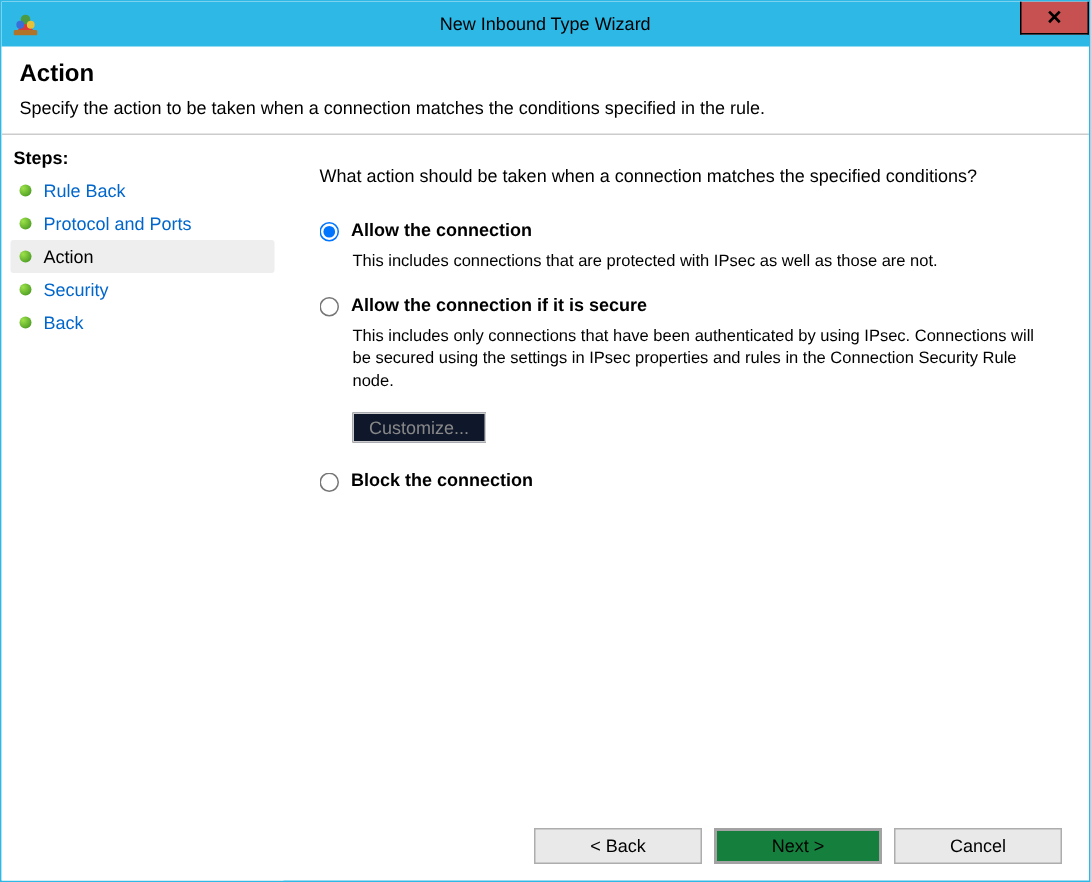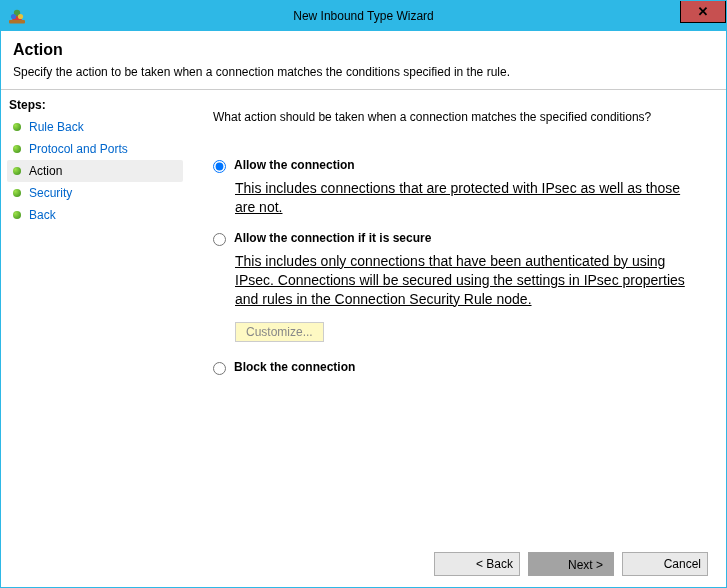--- a/index.html
+++ b/index.html
@@ -103,21 +103,20 @@
     background: radial-gradient(circle at 30% 30%, #9de24a, #3a8c1a);
     margin-right: 8px;
     flex-shrink: 0;
   }
   .main-panel {
     flex: 1;
     padding: 20px 24px 10px 24px;
     display: flex;
     flex-direction: column;
     position: relative;
-    gap: 12px;
   }
   .question {
     font-size: 12px;
     color: #000;
     margin-bottom: 22px;
   }
   .option {
     display: flex;
     align-items: flex-start;
     margin-bottom: 6px;
@@ -126,61 +125,59 @@
     margin: 2px 8px 0 0;
     cursor: pointer;
   }
   .option-label {
     font-weight: bold;
     font-size: 12px;
     color: #000;
     cursor: pointer;
   }
   .option-desc {
-    font-size: 14px;
+    font-size: 11px;
     color: #000;
     margin: 2px 0 14px 22px;
     line-height: 1.35;
     max-width: 460px;
-    text-decoration: underline;
   }
   .customize-btn {
     margin: 0 0 18px 22px;
     padding: 2px 10px;
     font-size: 12px;
     font-family: inherit;
     color: #888;
-    background: #fef9c3;
+    background: #0f172a;
     border: 1px solid #ccc;
     cursor: default;
   }
   .footer-buttons {
     position: absolute;
     bottom: 12px;
     right: 18px;
     display: flex;
     gap: 8px;
   }
   .footer-buttons button {
-    width: 86px;
+    width: 112px;
     height: 24px;
     font-size: 12px;
     font-family: inherit;
     background: #e9e9e9;
     border: 1px solid #adadad;
     cursor: pointer;
-    text-align: right;
   }
   .footer-buttons button:disabled {
     color: #888;
     cursor: default;
   }
   .footer-buttons button.primary {
-    background: #a3a3a3;
-    border: 5px solid #a3a3a3;
+    background: #15803d;
+    border: 2px solid #a3a3a3;
   }
 </style>
 </head>
 <body>
 
 <div class="titlebar">
   <span class="icon">
     <svg width="16" height="16" viewBox="0 0 16 16">
       <rect x="0" y="12" width="16" height="3.5" fill="#b0732a" rx="1"></rect>
       <path d="M3 12 L8 3 L13 12 Z" fill="#d93a3a"></path>

